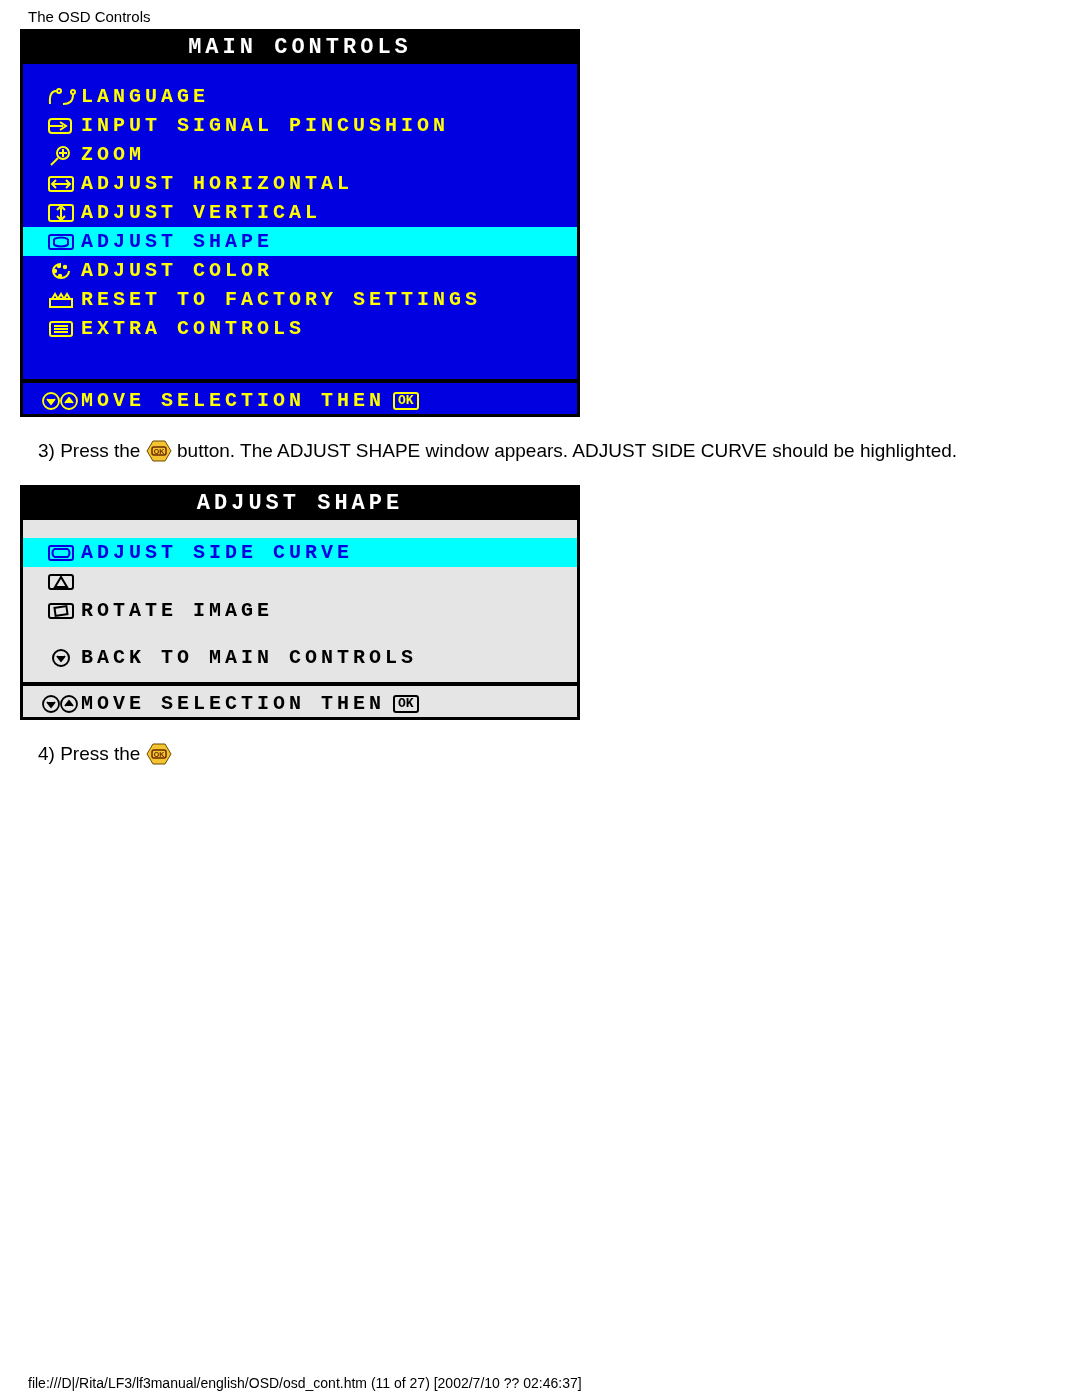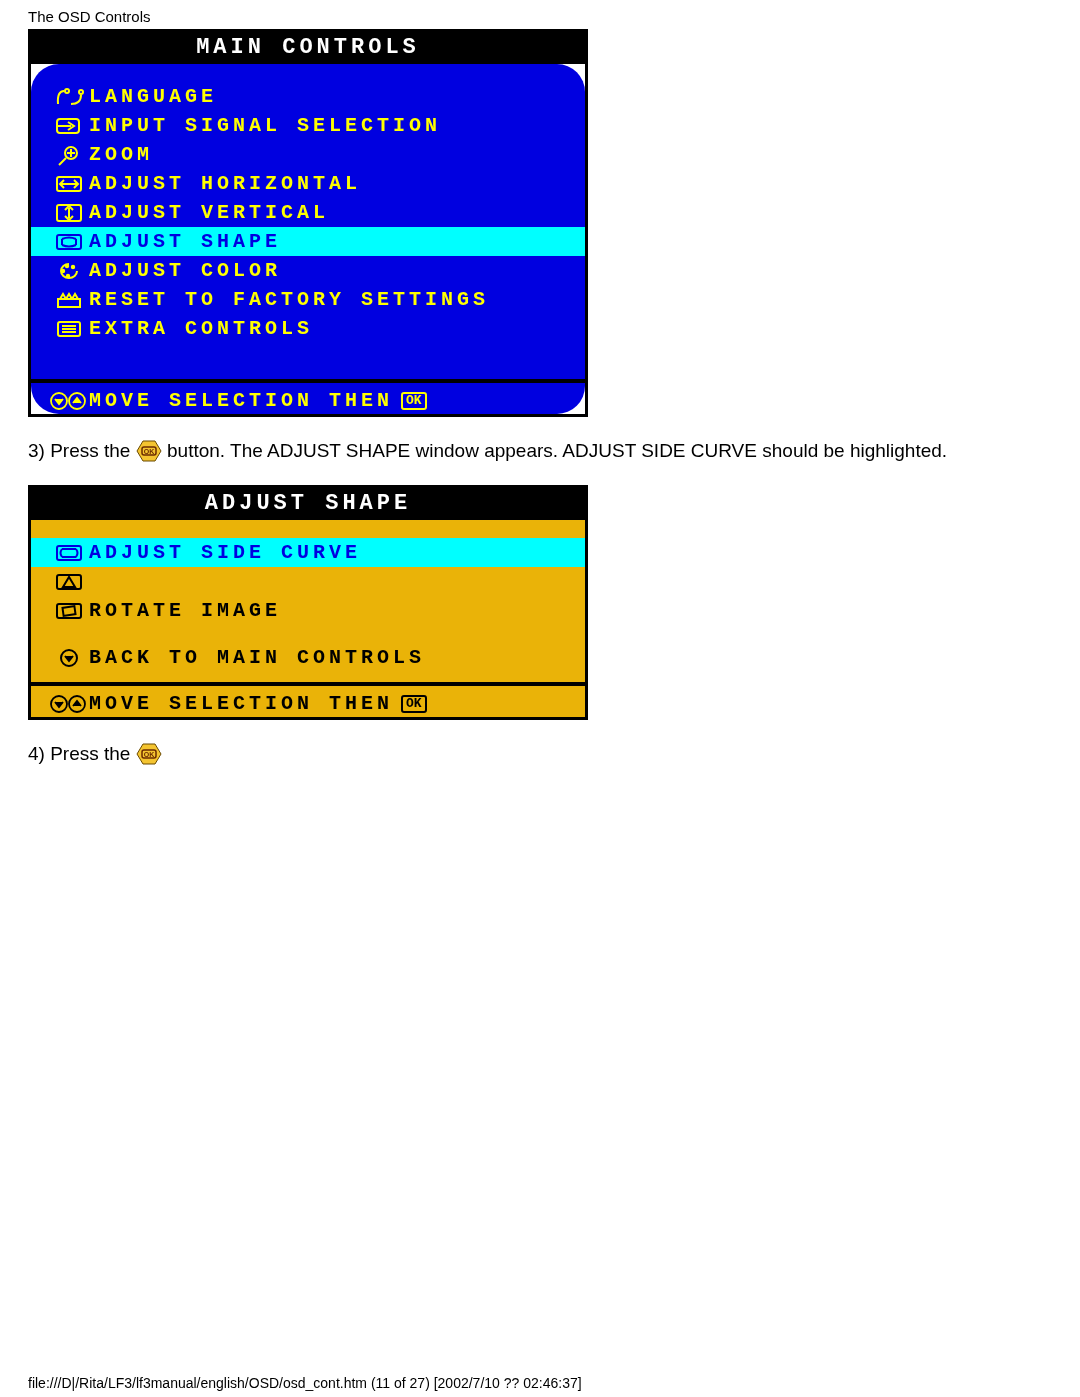--- a/index.html
+++ b/index.html
@@ -9,37 +9,37 @@
     font-size: 19px;
     color: #000;
     background: #fff;
     width: 1080px;
   }
   .page-header {
     font-size: 15px;
     padding: 8px 0 4px 28px;
   }
   .osd-window {
-    margin-left: 28px;
+    margin-left: 20px;
     border: 3px solid #000;
     width: 560px;
     box-sizing: border-box;
   }
   .osd-title {
     background: #000;
     color: #fff;
     font-family: "Courier New", monospace;
     font-weight: bold;
     letter-spacing: 4px;
     font-size: 22px;
     text-align: center;
     padding: 3px 0 4px 0;
   }
-  .osd-body-blue { background: #0000e0; border-radius: 28px; }
-  .osd-body-white { background: #eab308; }
+  .osd-body-blue { background: #0000e0; }
+  .osd-body-white { background: #e5e5e5; }
   .osd-spacer { height: 18px; }
   .osd-spacer-sm { height: 10px; }
   .osd-item {
     display: flex;
     align-items: center;
     padding: 0 8px 0 18px;
     height: 29px;
   }
   .osd-item.highlight-cyan { background: #00ffff; }
   .osd-item .icon {
@@ -70,21 +70,21 @@
     border-radius: 3px;
     font-family: "Courier New", monospace;
     font-weight: bold;
     font-size: 13px;
     padding: 0 3px;
     margin-left: 8px;
     letter-spacing: 0;
     line-height: 14px;
   }
   .instruction {
-    margin: 18px 28px 18px 28px;
+    margin: 18px 28px 18px 38px;
     line-height: 1.7;
   }
   .hex-btn {
     display: inline-block;
     width: 26px; height: 22px;
     vertical-align: -5px;
   }
   .foot-path {
     position: fixed;
     bottom: 6px;
@@ -120,21 +120,21 @@
     <div class="osd-item">
       <span class="icon">
         <svg width="30" height="22" viewBox="0 0 30 22">
             <g stroke="#ffff00" stroke-width="2" fill="none">
               <rect x="3" y="4" width="22" height="14" rx="3"></rect>
               <path d="M3 11 h14"></path>
               <path d="M14 7 l6 4 -6 4"></path>
             </g>
           </svg>
       </span>
-      <span class="osd-label yellow-text">INPUT SIGNAL SELECTION</span>
+      <span class="osd-label yellow-text">INPUT SIGNAL PINCUSHION</span>
     </div>
 
     <div class="osd-item">
       <span class="icon">
         <svg width="30" height="22" viewBox="0 0 30 22">
             <g stroke="#ffff00" stroke-width="2" fill="none">
               <circle cx="17" cy="9" r="6"></circle>
               <line x1="12" y1="14" x2="5" y2="21"></line>
               <line x1="17" y1="5" x2="17" y2="13"></line>
               <line x1="13" y1="9" x2="21" y2="9"></line>

